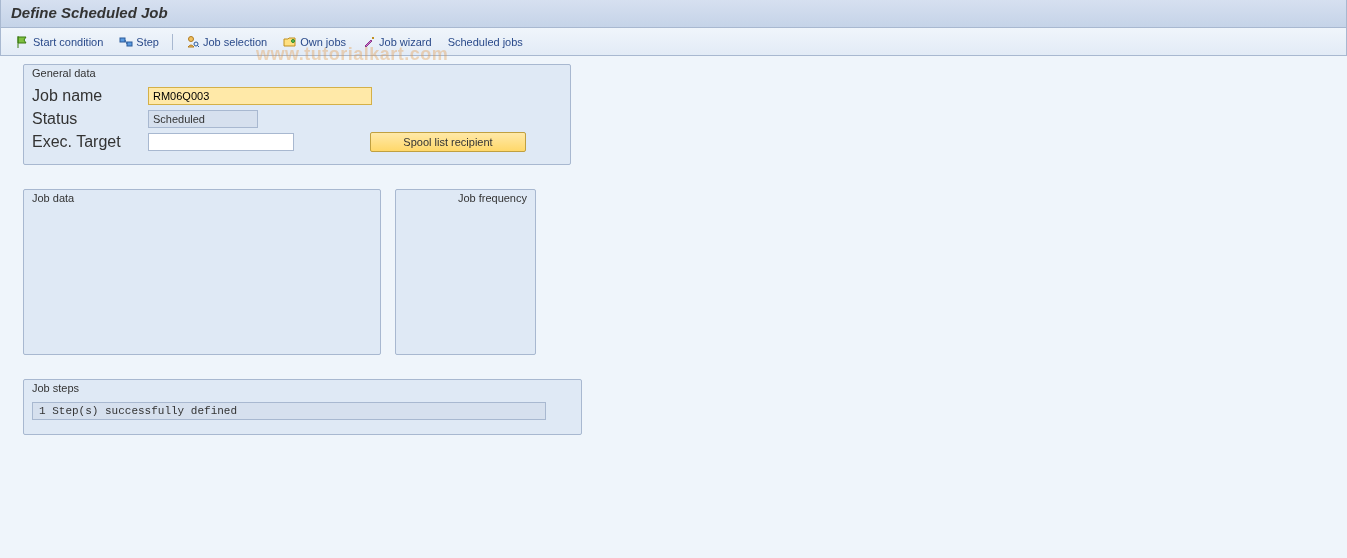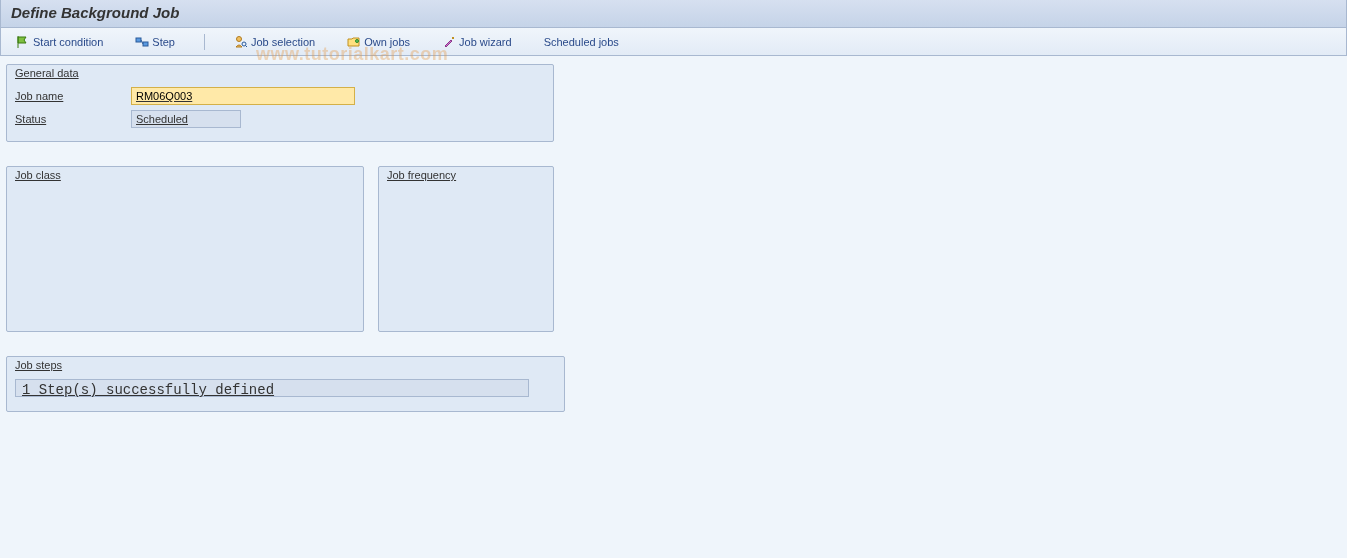--- a/index.html
+++ b/index.html
@@ -30,21 +30,21 @@
       color: #333;
     }
     .toolbar {
       background: linear-gradient(to bottom, #f0f5fb 0%, #e2ebf6 100%);
       border: 1px solid #a8b8d0;
       border-top: none;
       padding: 8px 8px;
       height: 28px;
       display: flex;
       align-items: center;
-      gap: 18px;
+      gap: 2px;
     }
     .toolbar-btn {
       display: inline-flex;
       align-items: center;
       gap: 3px;
       padding: 2px 6px;
       background: transparent;
       border: 1px solid transparent;
       border-radius: 2px;
       cursor: pointer;
@@ -59,22 +59,21 @@
       margin: 0 4px;
     }
     .icon {
       display: inline-flex;
       width: 14px;
       height: 14px;
       align-items: center;
       justify-content: center;
     }
     .content {
-      padding: 8px 6px;
-      text-decoration: underline;
+      padding: 8px 23px;
     }
     .groupbox {
       border: 1px solid #a8b8d0;
       background: #dfe9f5;
       border-radius: 2px;
       margin-bottom: 24px;
     }
     .groupbox-title {
       padding: 2px 8px 6px 8px;
       font-size: 11px;
@@ -84,21 +83,21 @@
       padding: 0 8px 10px 8px;
     }
     .form-row {
       display: flex;
       align-items: center;
       height: 22px;
       margin-bottom: 1px;
     }
     .form-label {
       width: 116px;
-      font-size: 11px;
+      font-size: 16px;
       color: #333;
     }
     .form-input {
       border: 1px solid #a8b8d0;
       background: #fff;
       height: 18px;
       padding: 1px 4px;
       font-size: 11px;
       font-family: inherit;
     }
@@ -133,49 +132,49 @@
     }
     .row2 {
       display: flex;
       gap: 14px;
     }
     .row2 .groupbox {
       flex: none;
     }
     .gb-general { width: 548px; }
     .gb-jobstart { width: 358px; height: 166px; }
-    .gb-jobfreq { width: 176px; height: 166px; }
+    .gb-jobfreq { width: 141px; height: 166px; text-align: right; }
     .gb-jobsteps { width: 559px; }
     .steps-readonly {
       background: #d6e0ee;
       border: 1px solid #a8b8d0;
       padding: 2px 6px;
       height: 18px;
       font-family: "Courier New", monospace;
-      font-size: 14px;
+      font-size: 11px;
       color: #333;
       width: 514px;
       margin: 2px 0 4px 0;
     }
     .watermark {
       position: absolute;
       top: 44px;
       left: 256px;
       font-size: 18px;
       font-weight: bold;
       color: rgba(228, 148, 60, 0.35);
       pointer-events: none;
       letter-spacing: 0.5px;
     }
   </style>
 </head>
 <body>
 
 <div class="title-bar">
-  <h1>Define Background Job</h1>
+  <h1>Define Scheduled Job</h1>
 </div>
 
 <div class="toolbar">
   <button class="toolbar-btn">
     <span class="icon">
       <svg viewBox="0 0 14 14" width="14" height="14">
           <path d="M2 1 L2 13 M2 2 L10 2 L8 5 L10 8 L2 8 Z" fill="#7fc040" stroke="#3a7a10" stroke-width="1"></path>
         </svg>
     </span>
     <span>Start condition</span>
@@ -239,26 +238,33 @@
     <div class="groupbox-title">General data</div>
     <div class="groupbox-body">
       <div class="form-row">
         <span class="form-label">Job name</span>
         <input class="form-input highlight w-wide" value="RM06Q003" style="">
       </div>
       <div class="form-row">
         <span class="form-label">Status</span>
         <input class="form-input readonly w-med" readonly="" value="Scheduled" style="">
       </div>
+      <div class="form-row">
+        <span class="form-label">Exec. Target</span>
+        <input class="form-input w-exec" value="" style="">
+        <span class="spool-btn-wrap">
+          <button class="spool-btn">Spool list recipient</button>
+        </span>
+      </div>
     </div>
   </div>
 
   <div class="row2">
     <div class="groupbox gb-jobstart">
-      <div class="groupbox-title">Job class</div>
+      <div class="groupbox-title">Job data</div>
       <div class="groupbox-body"></div>
     </div>
     <div class="groupbox gb-jobfreq">
       <div class="groupbox-title">Job frequency</div>
       <div class="groupbox-body"></div>
     </div>
   </div>
 
   <div class="groupbox gb-jobsteps">
     <div class="groupbox-title">Job steps</div>

